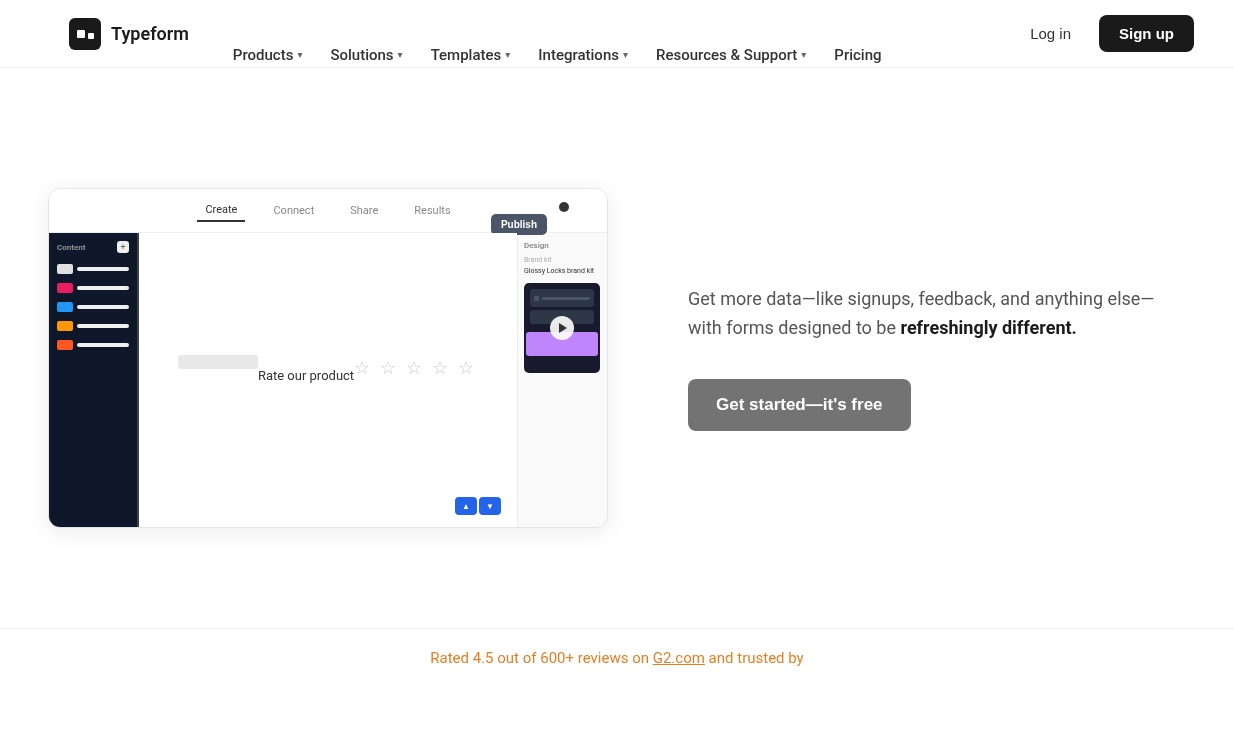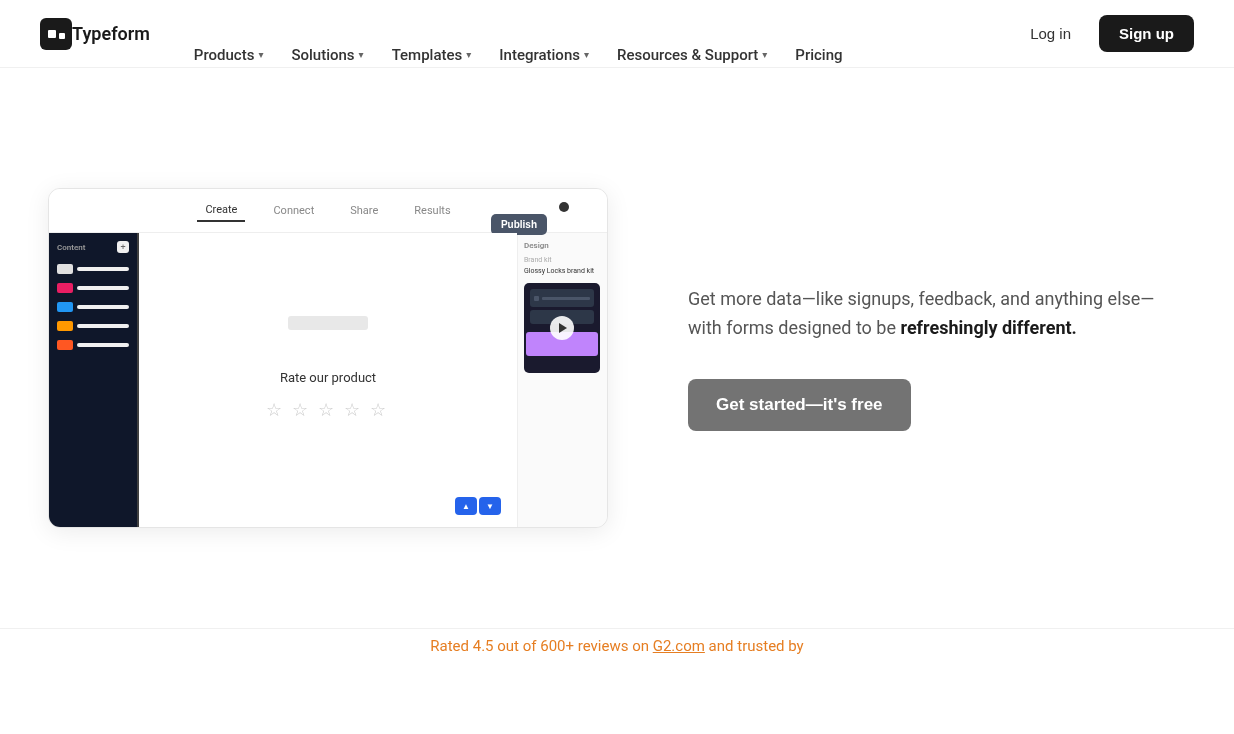--- a/index.html
+++ b/index.html
@@ -24,22 +24,24 @@
       height: 68px;
       border-bottom: 1px solid #f0f0f0;
       background: #fff;
       position: relative;
       z-index: 10;
     }
 
     .logo-area {
       display: flex;
       align-items: center;
+      gap: 10px;
       margin-right: 32px;
       text-decoration: none;
+      margin-left: 29px;
     }
 
     .logo-icon {
       width: 32px;
       height: 32px;
       background: #1a1a1a;
       border-radius: 6px;
       display: flex;
       align-items: center;
       justify-content: center;
@@ -275,21 +277,21 @@
       background: #f0f0f0;
       border-radius: 2px;
       flex: 1;
     }
 
     
     .preview-main {
       flex: 1;
       background: #fff;
       display: flex;
-      flex-direction: column;
+      flex-direction: row;
       align-items: center;
       justify-content: center;
       padding: 20px;
       position: relative;
     }
 
     .rate-product-text {
       font-size: 13px;
       color: #333;
       margin-bottom: 14px;
@@ -467,21 +469,21 @@
       font-weight: 600;
       cursor: pointer;
       display: inline-block;
     }
 
     
     .bottom-strip {
       display: flex;
       justify-content: center;
       align-items: center;
-      padding: 8px 40px;
+      padding: 20px 40px;
       border-top: 1px solid #f0f0f0;
     }
 
     .rated-text {
       font-size: 15px;
       color: #e67e22;
     }
 
     .rated-text a {
       color: #e67e22;

